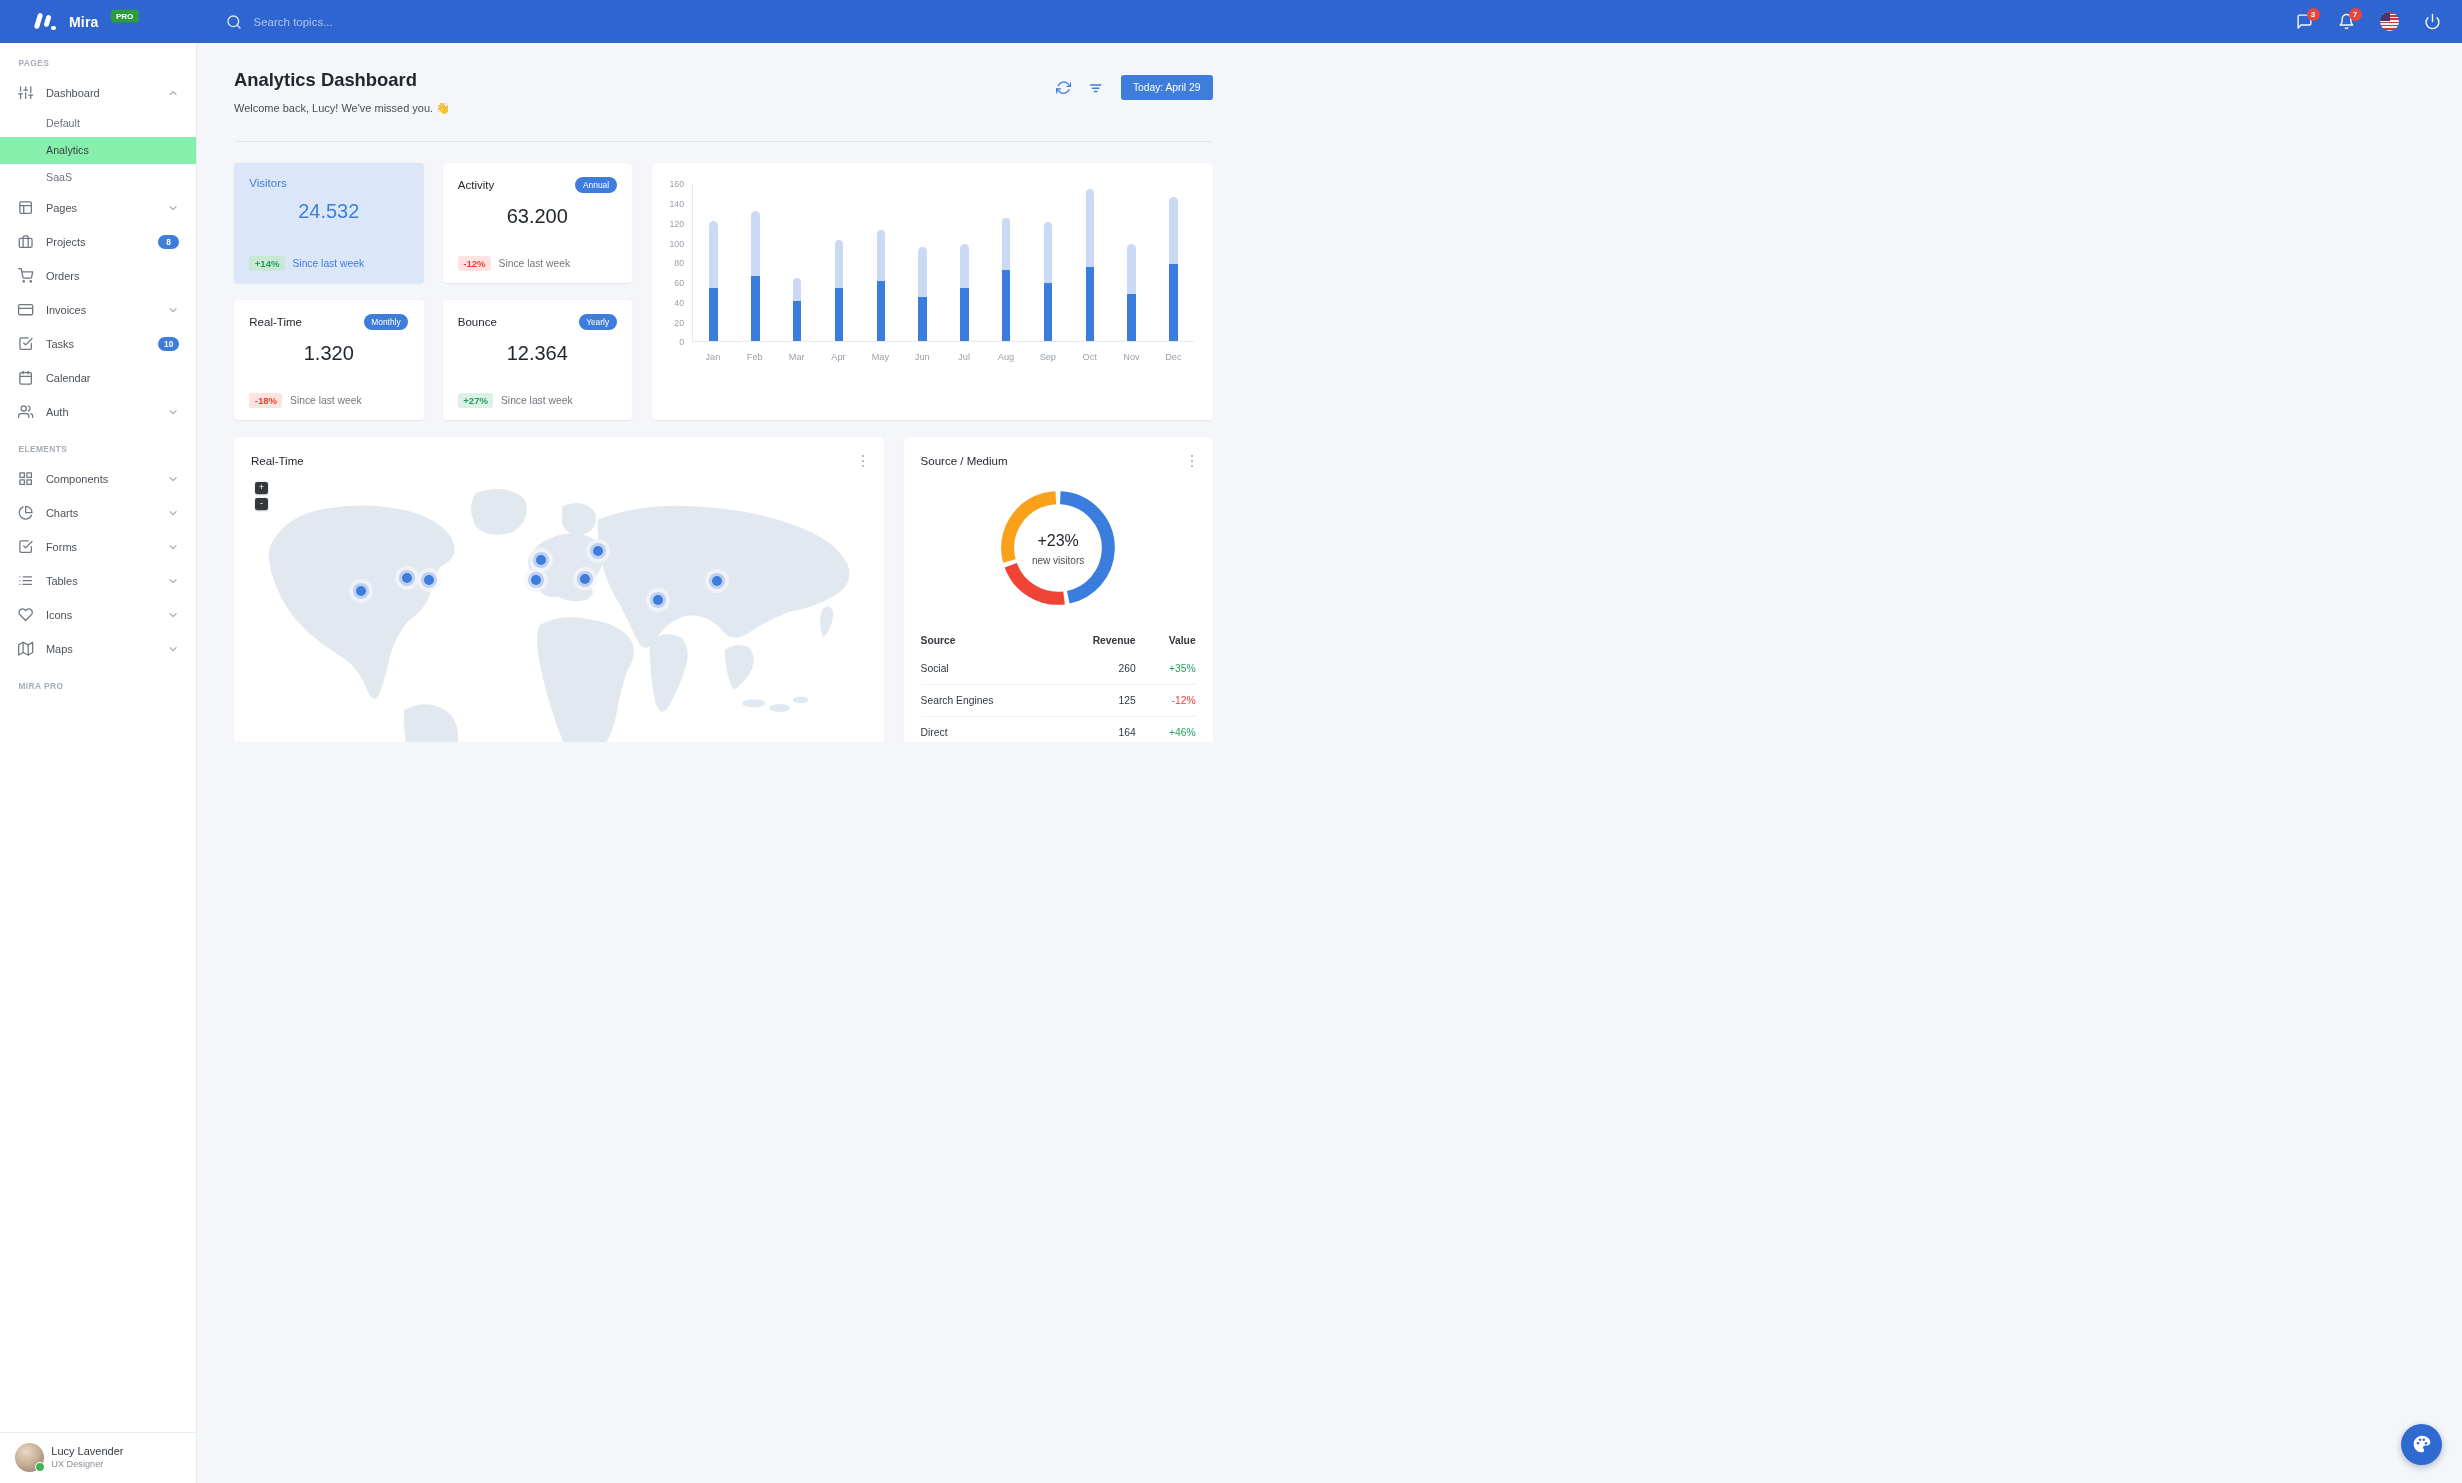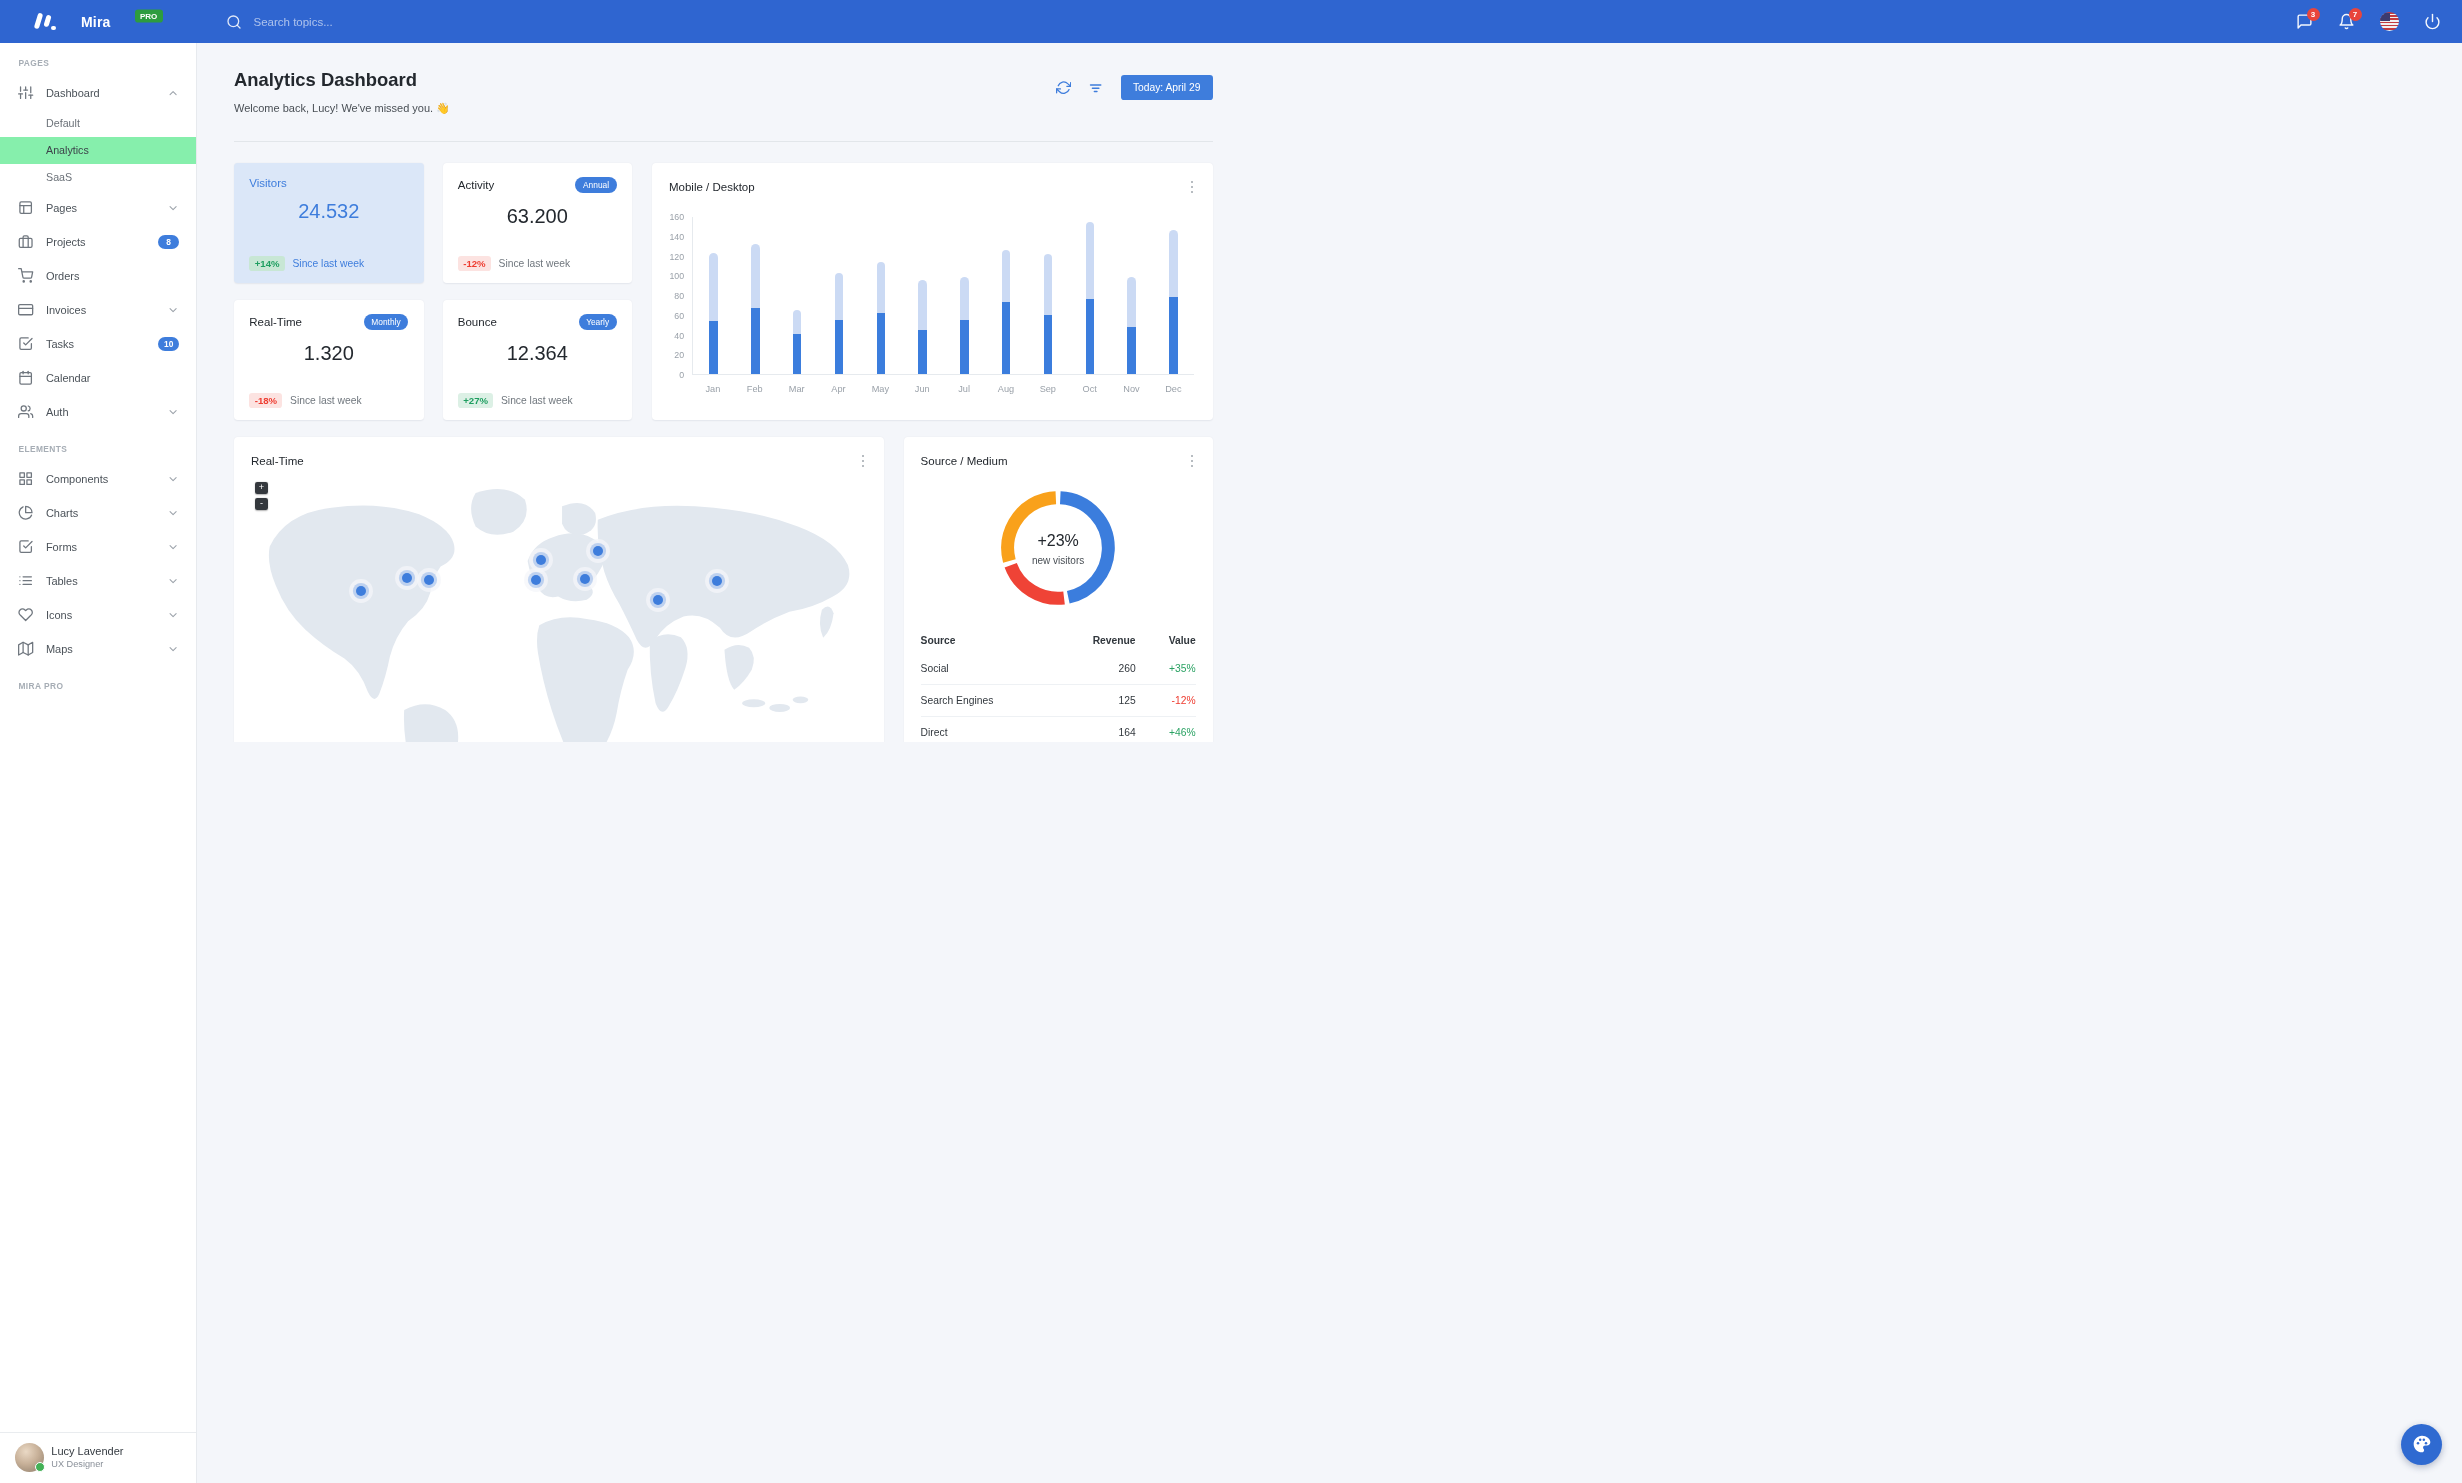--- a/index.html
+++ b/index.html
@@ -2,21 +2,21 @@
 <html style="font-size:12.2px"><head>
 <meta charset="utf-8">
 <style>
   * { box-sizing: border-box; margin: 0; padding: 0; }
   html, body { width: 1231px; height: 742px; overflow: hidden; }
   body { font-family: "Liberation Sans", sans-serif; background: #f4f6fa; position: relative; }
   button { font-family: inherit; }
 
   
   .navbar { position: fixed; top: 0; left: 0; right: 0; height: 43px; background: #2f65d0; display: flex; align-items: center; z-index: 50; }
-  .nav-brand { width: 197px; padding-left: 34px; display: flex; align-items: center; gap: 24px; flex: none; }
+  .nav-brand { width: 197px; padding-left: 34px; display: flex; align-items: center; gap: 12px; flex: none; }
   .logo-mark { position: relative; width: 23px; height: 19px; }
   .logo-bar1 { position: absolute; left: 2.3px; top: 0.8px; width: 5.4px; height: 16px; background: #fff; border-radius: 3.1px; transform: rotate(17deg); }
   .logo-bar2 { position: absolute; left: 10.7px; top: 3.1px; width: 5.4px; height: 12.2px; background: #fff; border-radius: 3.1px; transform: rotate(17deg); }
   .logo-dot  { position: absolute; right: 1.5px; bottom: 0.8px; width: 4.6px; height: 4.6px; background: #fff; border-radius: 50%; }
   .brand-name { color: #fff; font-size: 14px; font-weight: 600; letter-spacing: 0.2px; }
   .brand-pro { background: #2d9c3f; color: #fff; font-size: 8px; font-weight: 700; padding: 2.3px 5.4px; border-radius: 3.1px; transform: translateY(-5.4px); }
   .nav-search { display: flex; align-items: center; gap: 11.5px; margin-left: 29px; color: rgba(255,255,255,.85); }
   .nav-search input { background: transparent; border: none; outline: none; color: #fff; font-size: 11.5px; width: 252px; font-family: inherit; }
   .nav-search input::placeholder { color: rgba(255,255,255,.6); }
   .nav-icons { margin-left: auto; display: flex; align-items: center; gap: 25px; padding-right: 21.4px; }
@@ -445,28 +445,20 @@
         </div>
         <div class="stat-value">12.364</div>
         <div class="stat-bottom">
           <span class="chip up">+27%</span>
           <span class="stat-caption">Since last week</span>
         </div>
       </article>
     </div>
 
     <section class="card chart-card">
-      <div class="card-head">
-        <span class="card-title">Mobile / Desktop</span>
-        <span class="kebab">
-            <i></i>
-            <i></i>
-            <i></i>
-          </span>
-      </div>
       <div class="bar-wrap">
         <div class="y-col">
             <span style="top: 0%;">160</span>
             <span style="top: 12.5%;">140</span>
             <span style="top: 25%;">120</span>
             <span style="top: 37.5%;">100</span>
             <span style="top: 50%;">80</span>
             <span style="top: 62.5%;">60</span>
             <span style="top: 75%;">40</span>
             <span style="top: 87.5%;">20</span>

